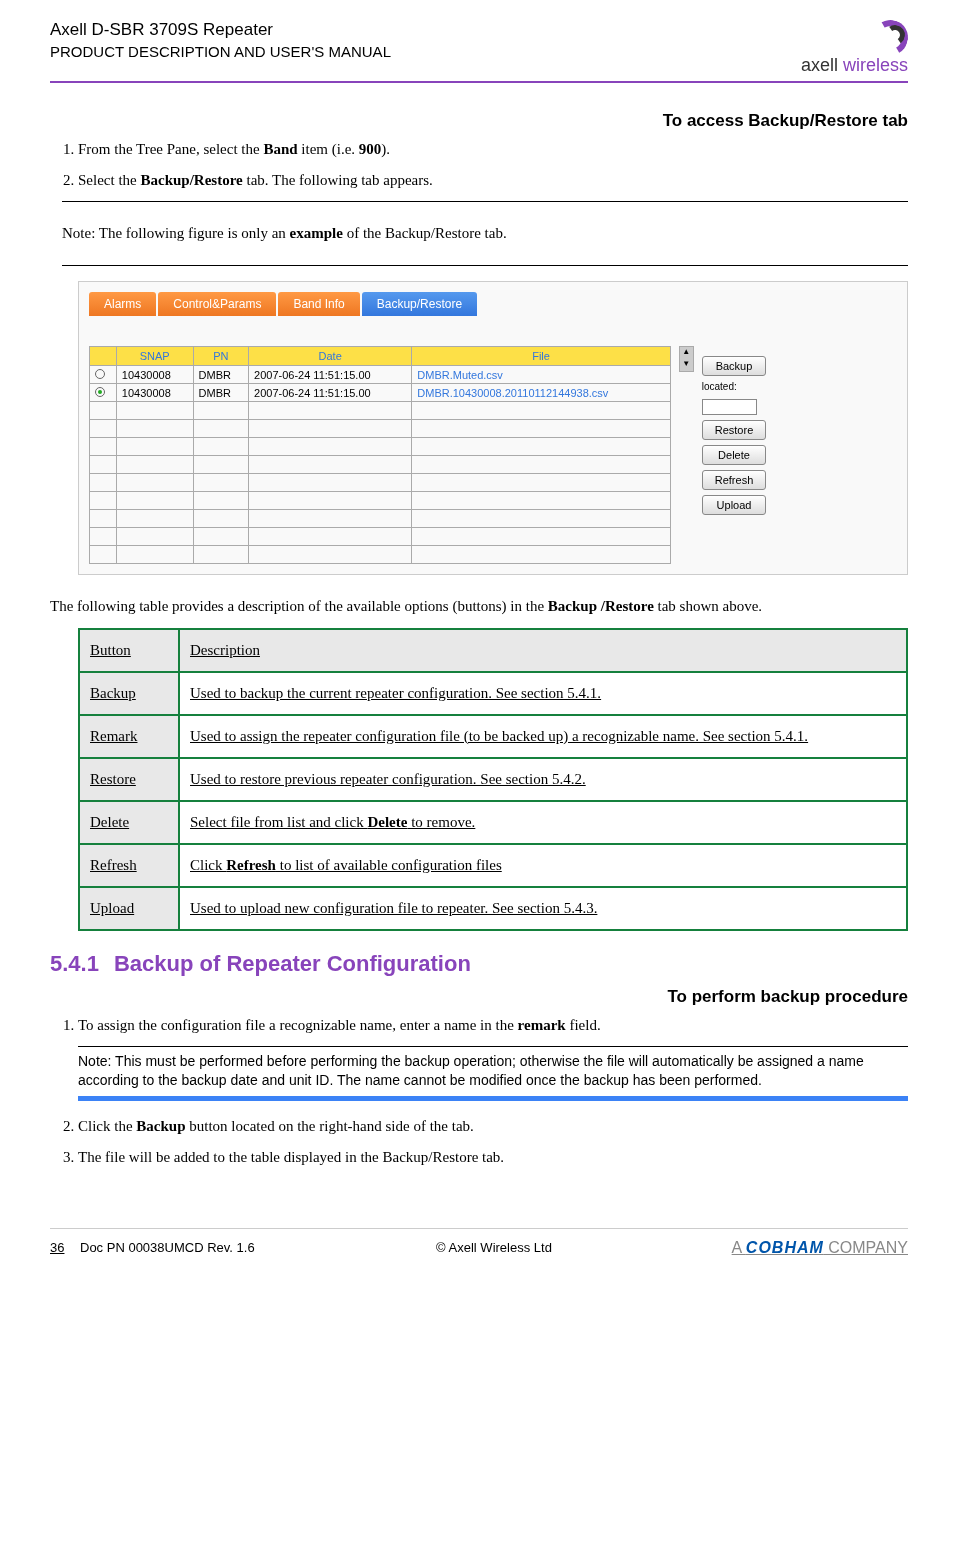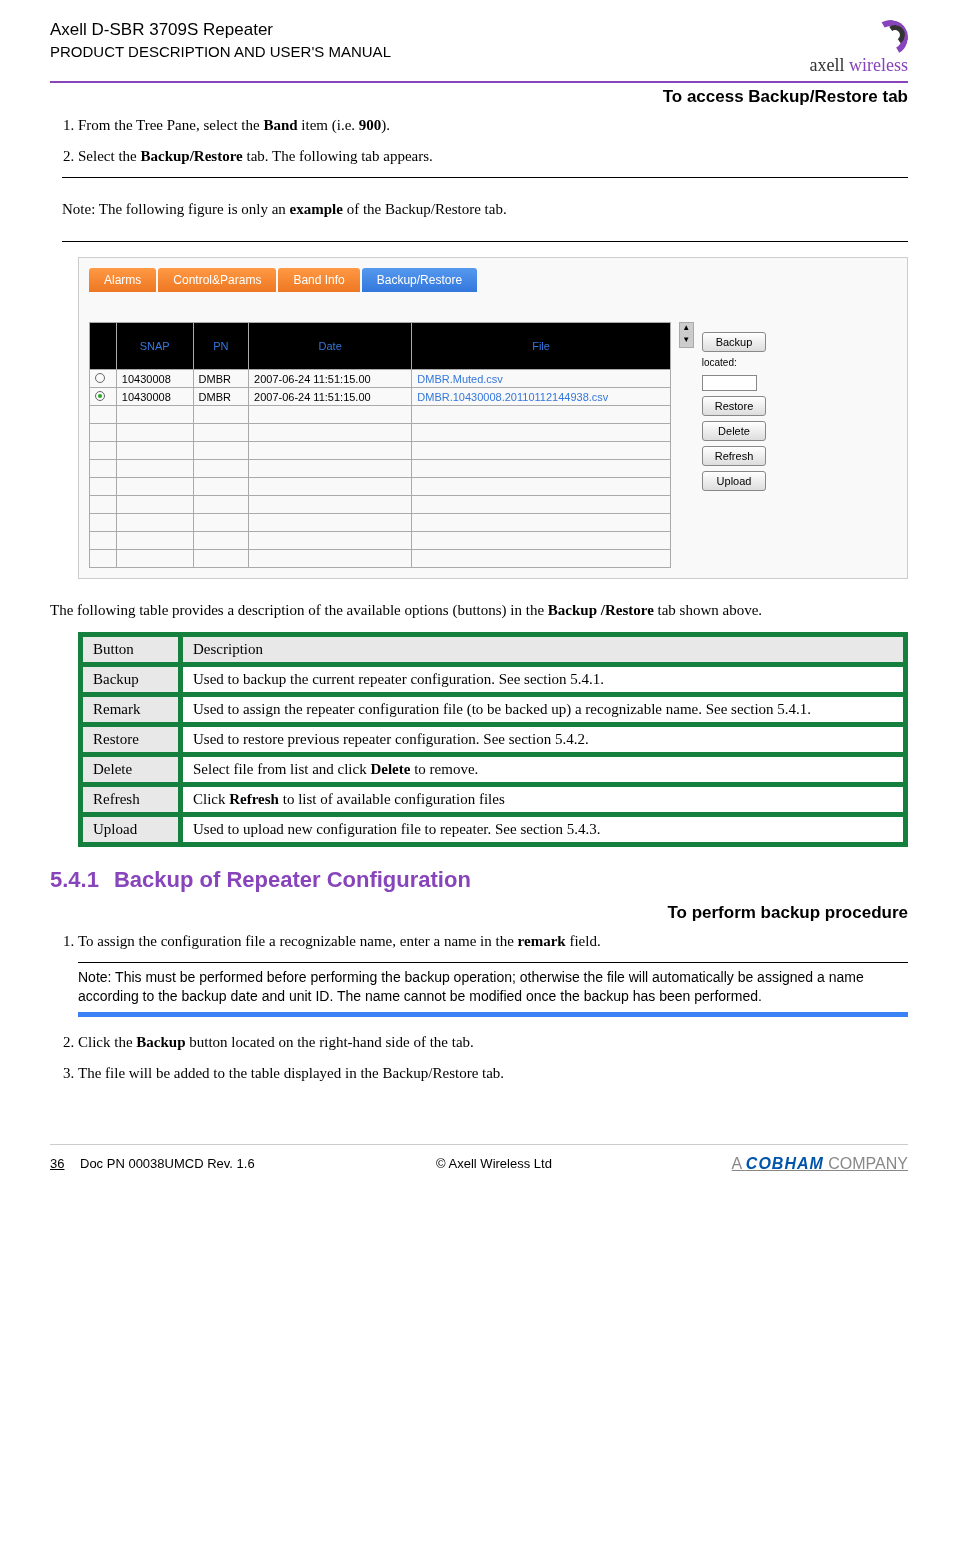--- a/index.html
+++ b/index.html
@@ -1,47 +1,47 @@
 <!DOCTYPE html>
 <html><head>
   <meta charset="utf-8">
   <style>
     * { margin: 0; padding: 0; box-sizing: border-box; }
     body { font-family: Georgia, 'Times New Roman', serif; background: #fff; color: #000; width: 958px; margin: 0 auto; padding: 20px 50px; font-size: 15px; }
-    .header { display: flex; justify-content: space-between; align-items: flex-start; border-bottom: 2px solid #8844bb; padding-bottom: 5px; margin-bottom: 4px; }
+    .header { display: flex; justify-content: space-between; align-items: flex-start; border-bottom: 2px solid #8844bb; padding-bottom: 5px; margin-bottom: 28px; }
     .header-left { font-family: Arial, sans-serif; }
     .product-name { font-size: 17px; margin-bottom: 3px; }
     .manual-title { font-size: 15px; }
     .logo { display: flex; flex-direction: column; align-items: flex-end; }
-    .logo-text { font-family: Liberation Serif, serif; font-size: 18px; color: #333; }
+    .logo-text { font-family: Liberation Sans, sans-serif; font-size: 18px; color: #333; }
     .logo-text .purple { color: #8844bb; }
     .section-heading { font-family: Arial, sans-serif; font-weight: bold; font-size: 17px; margin-bottom: 8px; text-align: right; }
     ol { margin-left: 28px; margin-bottom: 10px; }
     ol li { margin-bottom: 10px; line-height: 1.4; }
     .note-box { border-top: 1px solid #000; border-bottom: 1px solid #000; padding: 23px 0; margin-left: 12px; margin-bottom: 15px; font-family: 'Times New Roman', serif; font-size: 15px; }
     .note-box-indent { border-top: 1px solid #000; border-bottom: 5px solid #3b82f6; padding: 5px 0; margin-left: 28px; margin-bottom: 15px; font-family: Arial, sans-serif; font-size: 14px; line-height: 1.4; }
     .screenshot-wrapper { margin-left: 28px; margin-bottom: 20px; border: 1px solid #ccc; padding: 10px; background: #f9f9f9; }
     .tabs-row { display: flex; gap: 2px; margin-bottom: 30px; }
     .tab { padding: 5px 15px; font-family: Arial, sans-serif; font-size: 12px; color: #fff; border-radius: 3px 3px 0 0; }
     .tab-orange { background: linear-gradient(#ff9944, #ee7722); }
     .tab-blue { background: linear-gradient(#5599ee, #3377dd); }
     .backup-table { border-collapse: collapse; width: 72%; font-family: Arial, sans-serif; font-size: 11px; }
-    .backup-table th { background: #000000; color: #3377dd; font-weight: normal; border: 1px solid #aaa; padding: 17px 5px; }
+    .backup-table th { background: #fde047; color: #3377dd; font-weight: normal; border: 1px solid #aaa; padding: 3px 5px; }
     .backup-table td { border: 1px solid #aaa; padding: 2px 5px; height: 18px; }
     .backup-table .file-link { color: #3377dd; }
     .backup-panel { display: flex; gap: 8px; align-items: flex-start; }
     .side-buttons { display: flex; flex-direction: column; gap: 5px; font-family: Arial, sans-serif; font-size: 11px; margin-top: 10px; }
     .side-btn { background: linear-gradient(#fff, #ddd); border: 1px solid #888; border-radius: 3px; padding: 3px 12px; text-align: center; cursor: pointer; }
     .remark-label { font-size: 10px; margin-bottom: 2px; }
     .remark-input { border: 1px solid #888; height: 16px; width: 55px; }
     .scrollbar-vis { width: 15px; background: #ddd; border: 1px solid #aaa; display: flex; flex-direction: column; justify-content: space-between; }
     .scroll-arrow { height: 12px; background: #ccc; font-size: 8px; text-align: center; }
     .paragraph { line-height: 1.5; margin-bottom: 10px; text-align: justify; }
     .desc-table { border-collapse: collapse; margin-left: 28px; margin-bottom: 20px; width: calc(100% - 28px); }
-    .desc-table th, .desc-table td { border: 5px solid #15803d; padding: 4px 10px; text-align: left; vertical-align: top; font-size: 15px; }
+    .desc-table th, .desc-table td { border: 2px solid #15803d; padding: 12px 10px; text-align: left; vertical-align: top; font-size: 15px; text-decoration: underline; }
     .desc-table th { background: #e8e8e8; font-weight: normal; }
     .desc-table td:first-child { background: #e8e8e8; width: 100px; }
     .major-heading { font-family: Arial, sans-serif; color: #8844bb; font-weight: bold; font-size: 22px; margin: 15px 0 10px 0; }
     .major-heading .num { margin-right: 15px; }
     .footer { display: flex; justify-content: space-between; align-items: center; border-top: 1px solid #ccc; padding-top: 10px; margin-top: 60px; font-family: Arial, sans-serif; font-size: 13px; }
     .footer-pn { flex: 1; text-align: left; }
     .footer-copy { flex: 0; white-space: nowrap; }
     .footer-company { flex: 1; text-align: right; color: #888; font-size: 16px; text-decoration: underline; }
     .cobham { color: #0055aa; font-weight: bold; font-style: italic; letter-spacing: 1px; }
     .footer-page { width: 30px; text-decoration: underline; }

